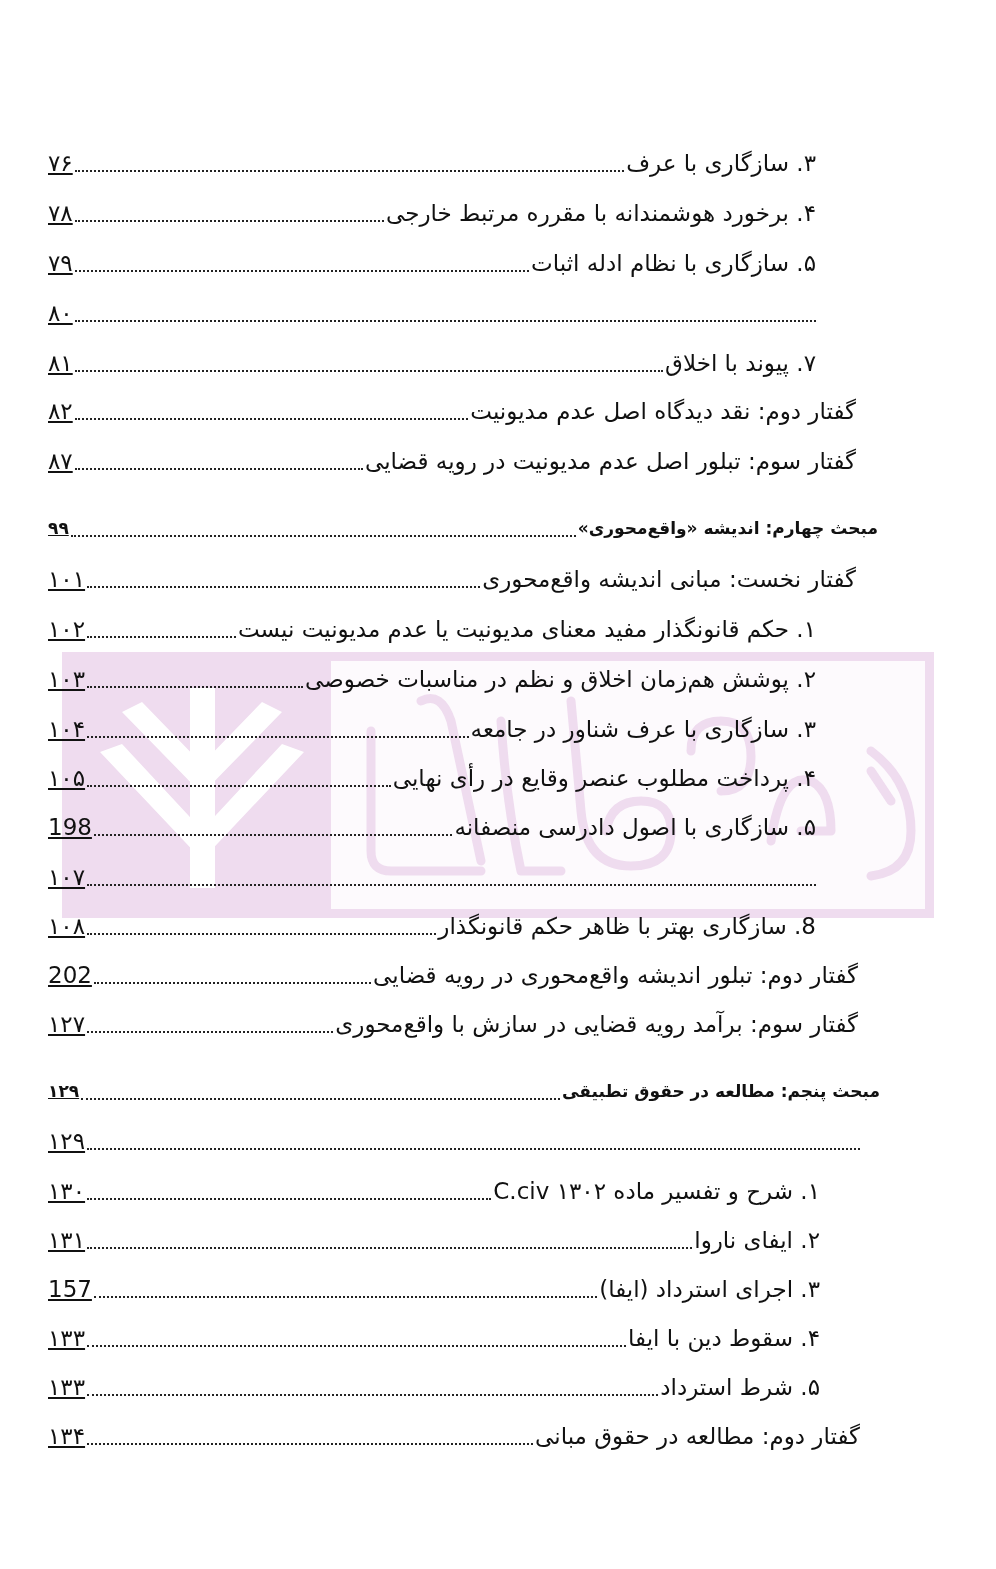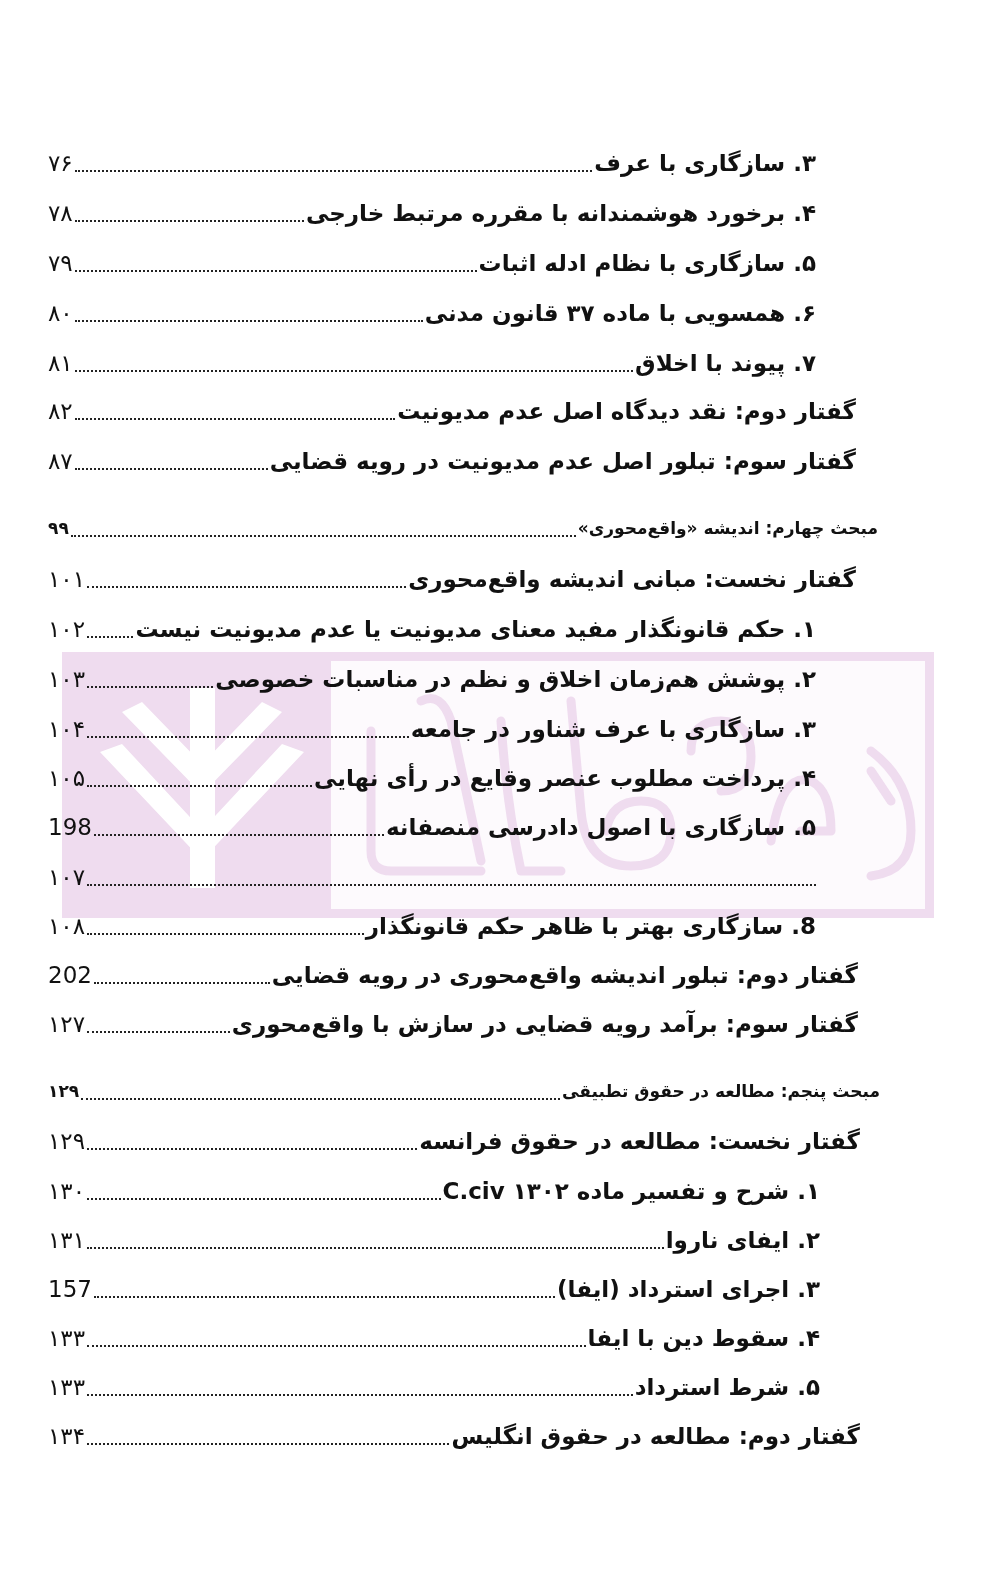--- a/index.html
+++ b/index.html
@@ -21,28 +21,29 @@
     }
     .wm-left svg, .wm-right svg { position: absolute; left: 0; top: 0; }
     .toc {
       position: absolute; left: 0; top: 0; width: 996px; z-index: 1;
     }
     .entry {
       position: absolute; height: 40px; direction: rtl;
       display: flex; align-items: flex-end;
     }
     .entry .title {
-      white-space: nowrap; font-size: 23px; line-height: 30px; padding-left: 2px; font-weight: bold;
+      white-space: nowrap; font-size: 23px; line-height: 30px; padding-left: 2px;
     }
     .entry .leader {
       flex: 1; border-bottom: 2px dotted #222; margin-bottom: 6px; height: 0; min-width: 20px;
     }
     .entry .page {
       white-space: nowrap; font-size: 23px; line-height: 30px; padding-right: 2px;
       direction: rtl;
+      text-decoration: underline;
     }
     .entry.l0 .title, .entry.l0 .page { font-weight: bold; font-size: 17px; }
     .entry.l0 .leader { border-bottom-width: 2px; }
   </style>
 </head>
 <body>
 
 <div class="watermark">
   <div class="wm-left">
     <svg width="260" height="266" viewBox="0 0 260 266">
@@ -84,21 +85,20 @@
     <span class="page">۷۸</span>
   </div>
 
   <div class="entry l2" style="left:48px; width:768px; top:238px;">
     <span class="title">۵. سازگاری با نظام ادله اثبات</span>
     <span class="leader"></span>
     <span class="page">۷۹</span>
   </div>
 
   <div class="entry l2" style="left:48px; width:768px; top:288px;">
-    <span class="title">۶. همسویی با ماده ۳۷ قانون مدنی</span>
     <span class="leader"></span>
     <span class="page">۸۰</span>
   </div>
 
   <div class="entry l2" style="left:48px; width:768px; top:338px;">
     <span class="title">۷. پیوند با اخلاق</span>
     <span class="leader"></span>
     <span class="page">۸۱</span>
   </div>
 
@@ -179,21 +179,20 @@
     <span class="page">۱۲۷</span>
   </div>
 
   <div class="entry l0" style="left:48px; width:832px; top:1066px;">
     <span class="title">مبحث پنجم: مطالعه در حقوق تطبیقی</span>
     <span class="leader"></span>
     <span class="page">۱۲۹</span>
   </div>
 
   <div class="entry l1" style="left:48px; width:812px; top:1116px;">
-    <span class="title">گفتار نخست: مطالعه در حقوق فرانسه</span>
     <span class="leader"></span>
     <span class="page">۱۲۹</span>
   </div>
 
   <div class="entry l2" style="left:48px; width:772px; top:1166px;">
     <span class="title">۱. شرح و تفسیر ماده ۱۳۰۲ C.civ</span>
     <span class="leader"></span>
     <span class="page">۱۳۰</span>
   </div>
 
@@ -215,18 +214,18 @@
     <span class="page">۱۳۳</span>
   </div>
 
   <div class="entry l2" style="left:48px; width:772px; top:1362px;">
     <span class="title">۵. شرط استرداد</span>
     <span class="leader"></span>
     <span class="page">۱۳۳</span>
   </div>
 
   <div class="entry l1" style="left:48px; width:812px; top:1411px;">
-    <span class="title">گفتار دوم: مطالعه در حقوق انگلیس</span>
+    <span class="title">گفتار دوم: مطالعه در حقوق مبانی</span>
     <span class="leader"></span>
     <span class="page">۱۳۴</span>
   </div>
 
 </div>
 
 </body></html>

